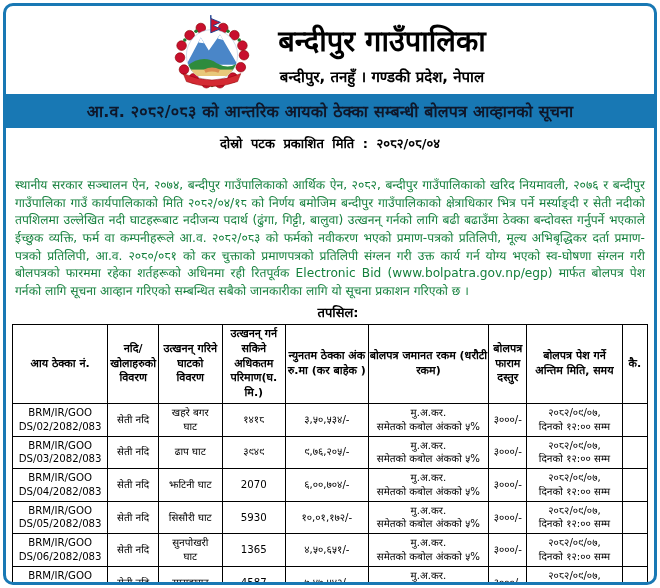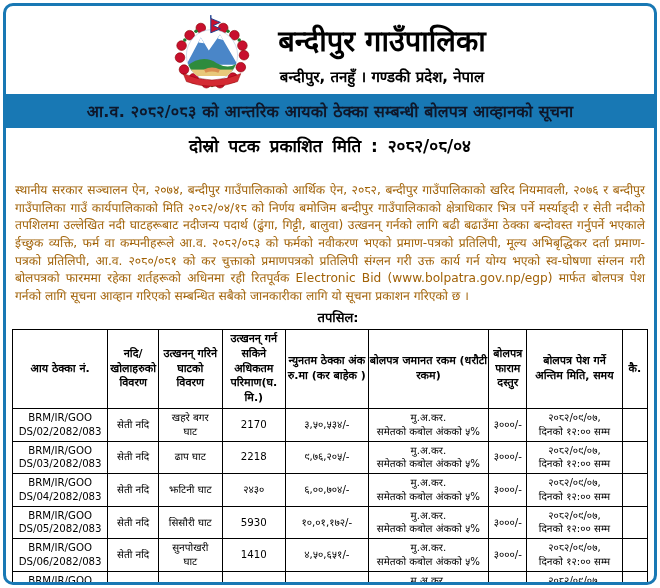--- a/index.html
+++ b/index.html
@@ -5,22 +5,22 @@
   html,body{margin:0;padding:0;background:#fff;font-family:"DejaVu Sans",sans-serif;}
   .page{width:660px;height:588px;box-sizing:border-box;position:relative;background:#fff;}
   .frame{position:absolute;inset:3px;border:3px solid #1878b4;border-radius:10px;overflow:hidden;background:#fff;}
   .header{display:flex;justify-content:center;align-items:center;gap:12px;padding:6px 0 2px 0;}
   .logo{width:92px;height:80px;flex:0 0 auto;}
   .header-text{text-align:center;}
   .muni-title{font-size:29px;font-weight:bold;line-height:1.1;margin:8px;color:#000;}
   .office-title{font-size:24px;font-weight:bold;line-height:1.15;margin:0;color:#000;}
   .address-line{font-size:15px;font-weight:bold;margin-top:2px;color:#000;}
   .banner{background:#1878b4;color:#0f172a;font-weight:bold;font-size:16px;text-align:center;padding:6px 4px;letter-spacing:.2px;}
-  .pubdate{text-align:center;font-weight:bold;font-size:17px;margin:6px 0 4px 0;word-spacing:4px;}
-  .bodytext{padding:0 9px;font-size:12.2px;line-height:1.45;text-align:justify;color:#a16207;margin-top:25px;}
+  .pubdate{text-align:center;font-weight:bold;font-size:13px;margin:6px 0 4px 0;word-spacing:4px;}
+  .bodytext{padding:0 9px;font-size:12.2px;line-height:1.45;text-align:justify;color:#15803d;margin-top:25px;}
   .schedule-heading{text-align:center;font-weight:bold;font-size:13px;margin:2px 0 3px 16px;}
   table.sched{width:calc(100% - 12px);margin:0 auto;border-collapse:collapse;table-layout:fixed;}
   .sched th,.sched td{border:1px solid #000;text-align:center;vertical-align:middle;white-space:pre-line;padding:2px 1px;color:#000;}
   .sched th{font-weight:bold;font-size:11px;line-height:1.35;}
   .sched td{font-size:10.2px;line-height:1.35;}
   .c1{width:15%;} .c2{width:8%;} .c3{width:10%;} .c4{width:10%;} .c5{width:13%;}
   .c6{width:19%;} .c7{width:6%;} .c8{width:15%;} .c9{width:4%;}
   .footer{text-align:right;padding:7px 30px 0 0;font-weight:bold;font-size:13px;word-spacing:4px;}
 </style>
 </head>
@@ -121,51 +121,51 @@
           </tr>
       </thead>
       <tbody>
 
           <tr>
             <td>BRM/IR/GOO
 DS/02/2082/083</td>
             <td>सेती नदि</td>
             <td>खहरे बगर
 घाट</td>
-            <td>2170</td>
+            <td>१४१८</td>
             <td>३,५०,५३४/-</td>
             <td>मु.अ.कर.
 समेतको कबोल अंकको ५%</td>
             <td>३०००/-</td>
             <td>२०८२/०९/०७,
 दिनको १२:०० सम्म</td>
             <td></td>
           </tr>
 
           <tr>
             <td>BRM/IR/GOO
 DS/03/2082/083</td>
             <td>सेती नदि</td>
             <td>ढाप घाट</td>
-            <td>2218</td>
+            <td>३९४९</td>
             <td>९,७६,२०५/-</td>
             <td>मु.अ.कर.
 समेतको कबोल अंकको ५%</td>
             <td>३०००/-</td>
             <td>२०८२/०९/०७,
 दिनको १२:०० सम्म</td>
             <td></td>
           </tr>
 
           <tr>
             <td>BRM/IR/GOO
 DS/04/2082/083</td>
             <td>सेती नदि</td>
             <td>झटिनी घाट</td>
-            <td>२४३०</td>
+            <td>2070</td>
             <td>६,००,७०४/-</td>
             <td>मु.अ.कर.
 समेतको कबोल अंकको ५%</td>
             <td>३०००/-</td>
             <td>२०८२/०९/०७,
 दिनको १२:०० सम्म</td>
             <td></td>
           </tr>
 
           <tr>
@@ -182,21 +182,21 @@
 दिनको १२:०० सम्म</td>
             <td></td>
           </tr>
 
           <tr>
             <td>BRM/IR/GOO
 DS/06/2082/083</td>
             <td>सेती नदि</td>
             <td>सुनपोखरी
 घाट</td>
-            <td>1410</td>
+            <td>1365</td>
             <td>४,५०,६५१/-</td>
             <td>मु.अ.कर.
 समेतको कबोल अंकको ५%</td>
             <td>३०००/-</td>
             <td>२०८२/०९/०७,
 दिनको १२:०० सम्म</td>
             <td></td>
           </tr>
 
           <tr>

